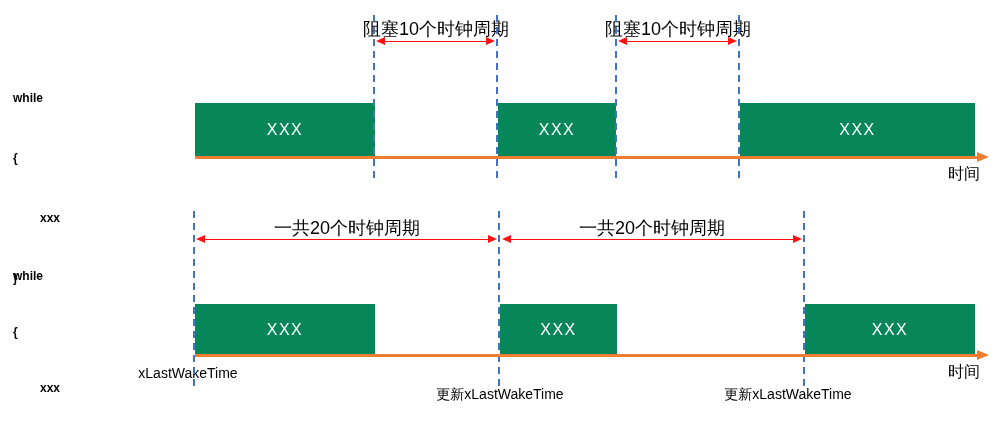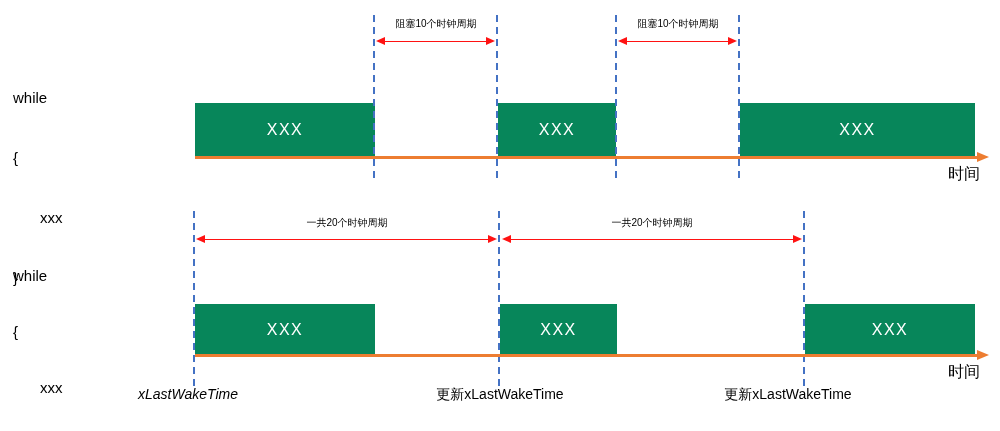--- a/index.html
+++ b/index.html
@@ -8,21 +8,21 @@
     --blue:#4472C4;
     --red:#FF1212;
     --ink:#000000;
   }
   html,body{margin:0;padding:0;background:#ffffff;}
   #stage{
     position:relative;width:1000px;height:431px;background:#ffffff;overflow:hidden;
     font-family:"Liberation Sans",sans-serif;color:var(--ink);
   }
   
-  .code{position:absolute;font-size:15px;line-height:20px;white-space:pre;}
+  .code{position:absolute;font-size:12px;line-height:20px;white-space:pre;font-weight:bold;}
   .code.small{line-height:18.6px;}
   .ln{display:block;}
   .i1{padding-left:27px;}
   
   .block{
     position:absolute;background:var(--green);color:#ffffff;
     display:flex;align-items:center;justify-content:center;
     font-size:16px;letter-spacing:1.5px;
   }
   
@@ -37,21 +37,21 @@
     position:absolute;width:2px;z-index:2;
     background:repeating-linear-gradient(to bottom, var(--blue) 0 7px, transparent 7px 12px);
   }
   
   .marrow{position:absolute;height:9px;z-index:2;}
   .mline{position:absolute;left:5px;right:5px;top:3.6px;height:1.5px;background:var(--red);}
   .ah{position:absolute;top:0;width:0;height:0;border-top:4.5px solid transparent;border-bottom:4.5px solid transparent;}
   .ah-l{left:0;border-right:9px solid var(--red);}
   .ah-r{right:0;border-left:9px solid var(--red);}
   
-  .ivl{position:absolute;transform:translateX(-50%);font-size:10px;white-space:nowrap;}
+  .ivl{position:absolute;transform:translateX(-50%);font-size:18px;white-space:nowrap;}
   .tick{position:absolute;transform:translateX(-50%);font-size:14px;white-space:nowrap;}
   .timelbl{position:absolute;font-size:16px;white-space:nowrap;}
 </style>
 </head>
 <body>
 
 <div id="stage">
 
   <div class="code" style="left:13px;top:48px;">
     <span class="ln">while</span>
@@ -115,17 +115,17 @@
   </div>
 
   <div class="block" style="left:195px;top:304px;width:180px;height:51px;">XXX</div>
   <div class="block" style="left:500px;top:304px;width:117px;height:51px;">XXX</div>
   <div class="block" style="left:805px;top:304px;width:170px;height:51px;">XXX</div>
 
   <div class="axis" style="left:195px;top:354px;width:783px;"></div>
   <div class="axhead" style="left:977px;top:350px;"></div>
   <div class="timelbl" style="left:948px;top:362px;">时间</div>
 
-  <div class="tick" style="left:188px;top:386px;font-style:italic;">xLastWakeTime</div>
+  <div class="tick" style="left:188px;top:365px;">xLastWakeTime</div>
   <div class="tick" style="left:500px;top:386px;">更新xLastWakeTime</div>
   <div class="tick" style="left:788px;top:386px;">更新xLastWakeTime</div>
 
 </div>
 
 </body></html>

